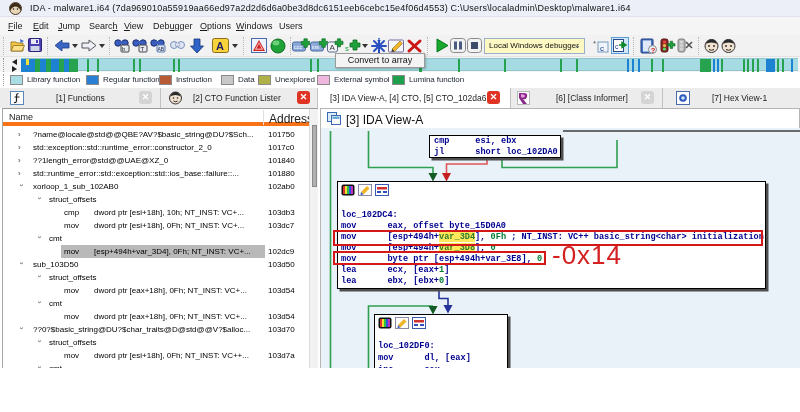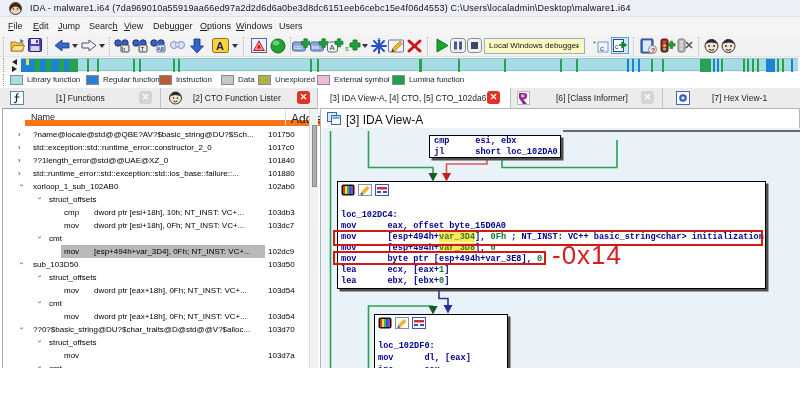--- a/index.html
+++ b/index.html
@@ -26,21 +26,21 @@
 .lgt{position:absolute;font-size:8px;letter-spacing:-0.1px;color:#1c2430;}
 
 #tabbar{left:0;top:88px;width:800px;height:20px;background:#ececec;border-bottom:1px solid #b8b8b8;}
 .tab{position:absolute;top:88px;height:20px;background:#ececec;border-right:1px solid #c2c2c2;}
 .tabtxt{position:absolute;top:93px;font-size:8.5px;color:#222;white-space:nowrap;}
 .clx{position:absolute;top:91px;width:13px;height:13px;border-radius:3px;background:#d4d4d4;color:#fff;
   font-size:9px;line-height:13px;text-align:center;font-weight:bold;}
 .clxr{background:#e03324;}
 
 #lpanel{left:2px;top:108px;width:316px;height:274px;background:#fff;border:1px solid #a8a8a8;border-top:1px solid #9a9a9a;}
-#lhead{position:absolute;left:0;top:0;width:314px;height:17px;background:#fff;border-bottom:6px solid #f97316;margin-left:22px;}
+#lhead{position:absolute;left:0;top:0;width:314px;height:17px;background:#fff;border-bottom:4px solid #f97316;}
 .trow{position:absolute;left:0;width:300px;height:13px;font-size:8px;color:#000;white-space:nowrap;}
 .arr{position:absolute;top:2px;color:#3a3a3a;font-size:8px;}
 .arre{transform:rotate(90deg);transform-origin:3px 5px;}
 .addr{position:absolute;left:265px;top:2px;font-size:8px;color:#000;}
 #vscroll{position:absolute;left:306px;top:0;width:9px;height:266px;background:#f2f2f2;border-left:1px solid #dcdcdc;}
 #vthumb{position:absolute;left:2px;top:16px;width:5px;height:62px;background:#b0b0b0;border:1px solid #8a8a8a;}
 #hscroll{position:absolute;left:0px;top:266px;width:306px;height:7px;background:#f2f2f2;}
 #hthumb{position:absolute;left:33px;top:1px;width:215px;height:4px;background:#a8a8a8;border:1px solid #8a8a8a;}
 
 #fbar{left:2px;top:382px;width:316px;height:25px;background:#f0f0f0;border-left:1px solid #a8a8a8;border-right:1px solid #a8a8a8;}
@@ -344,20 +344,22 @@
     <div class="bs bgreen" style="left:722px;width:2px;"></div>
     <div class="bs bgreen" style="left:726px;width:2px;"></div>
     <div class="bs bgreen" style="left:731px;width:2px;"></div>
     <div class="bs bgreen" style="left:736px;width:2px;"></div>
     <div class="bs bblue" style="left:745px;width:9px;"></div>
     <div class="bs bgreen" style="left:756px;width:2px;"></div>
     <div class="bs bgreen" style="left:761px;width:2px;"></div>
     <div class="bs bblue" style="left:770px;width:2px;"></div>
   </div>
 
+  <div class="abs" style="left:335px;top:53px;width:90px;height:15px;background:#f4f4f4;border:1px solid #9a9a9a;
+    box-shadow:1px 1px 2px rgba(0,0,0,0.25);font-size:9px;color:#111;text-align:center;line-height:13px;z-index:30;">Convert to array</div>
 
   <div id="legend" class="abs"></div>
   <div id="legenditems">
     <div class="abs" style="left:3px;top:74px;width:1px;height:12px;border-left:1px dotted #9a9a9a;"></div>
     <div class="sw" style="left:10px;top:75px;background:#a8dde4;"></div>
       <div class="lgt" style="left:27px;top:75px;">Library function</div>
     <div class="sw" style="left:86px;top:75px;background:#2a7fd4;"></div>
       <div class="lgt" style="left:103px;top:75px;">Regular function</div>
     <div class="sw" style="left:159px;top:75px;background:#b85c38;"></div>
       <div class="lgt" style="left:176px;top:75px;">Instruction</div>
@@ -499,20 +501,21 @@
           <span class="arr arre" style="left:15px;">›</span>
           <span style="position:absolute;left:30px;top:2px;">??0?$basic_string@DU?$char_traits@D@std@@V?$alloc...</span>
           <span class="addr">103d70</span>
         </div>
       <div class="trow" style="top:227px;">
           <span class="arr arre" style="left:33px;">›</span>
           <span style="position:absolute;left:46px;top:2px;">struct_offsets</span>
         </div>
       <div class="trow" style="top:240px;">
           <span style="position:absolute;left:61px;top:2px;">mov</span>
+          <span style="position:absolute;left:91px;top:2px;">dword ptr [esi+18h], 0Fh; NT_INST: VC++...</span>
           <span class="addr">103d7a</span>
         </div>
       <div class="trow" style="top:253px;">
           <span class="arr arre" style="left:33px;">›</span>
           <span style="position:absolute;left:46px;top:2px;">cmt</span>
         </div>
     </div>
     <div id="vscroll">
         <div id="vthumb"></div>
       </div>

